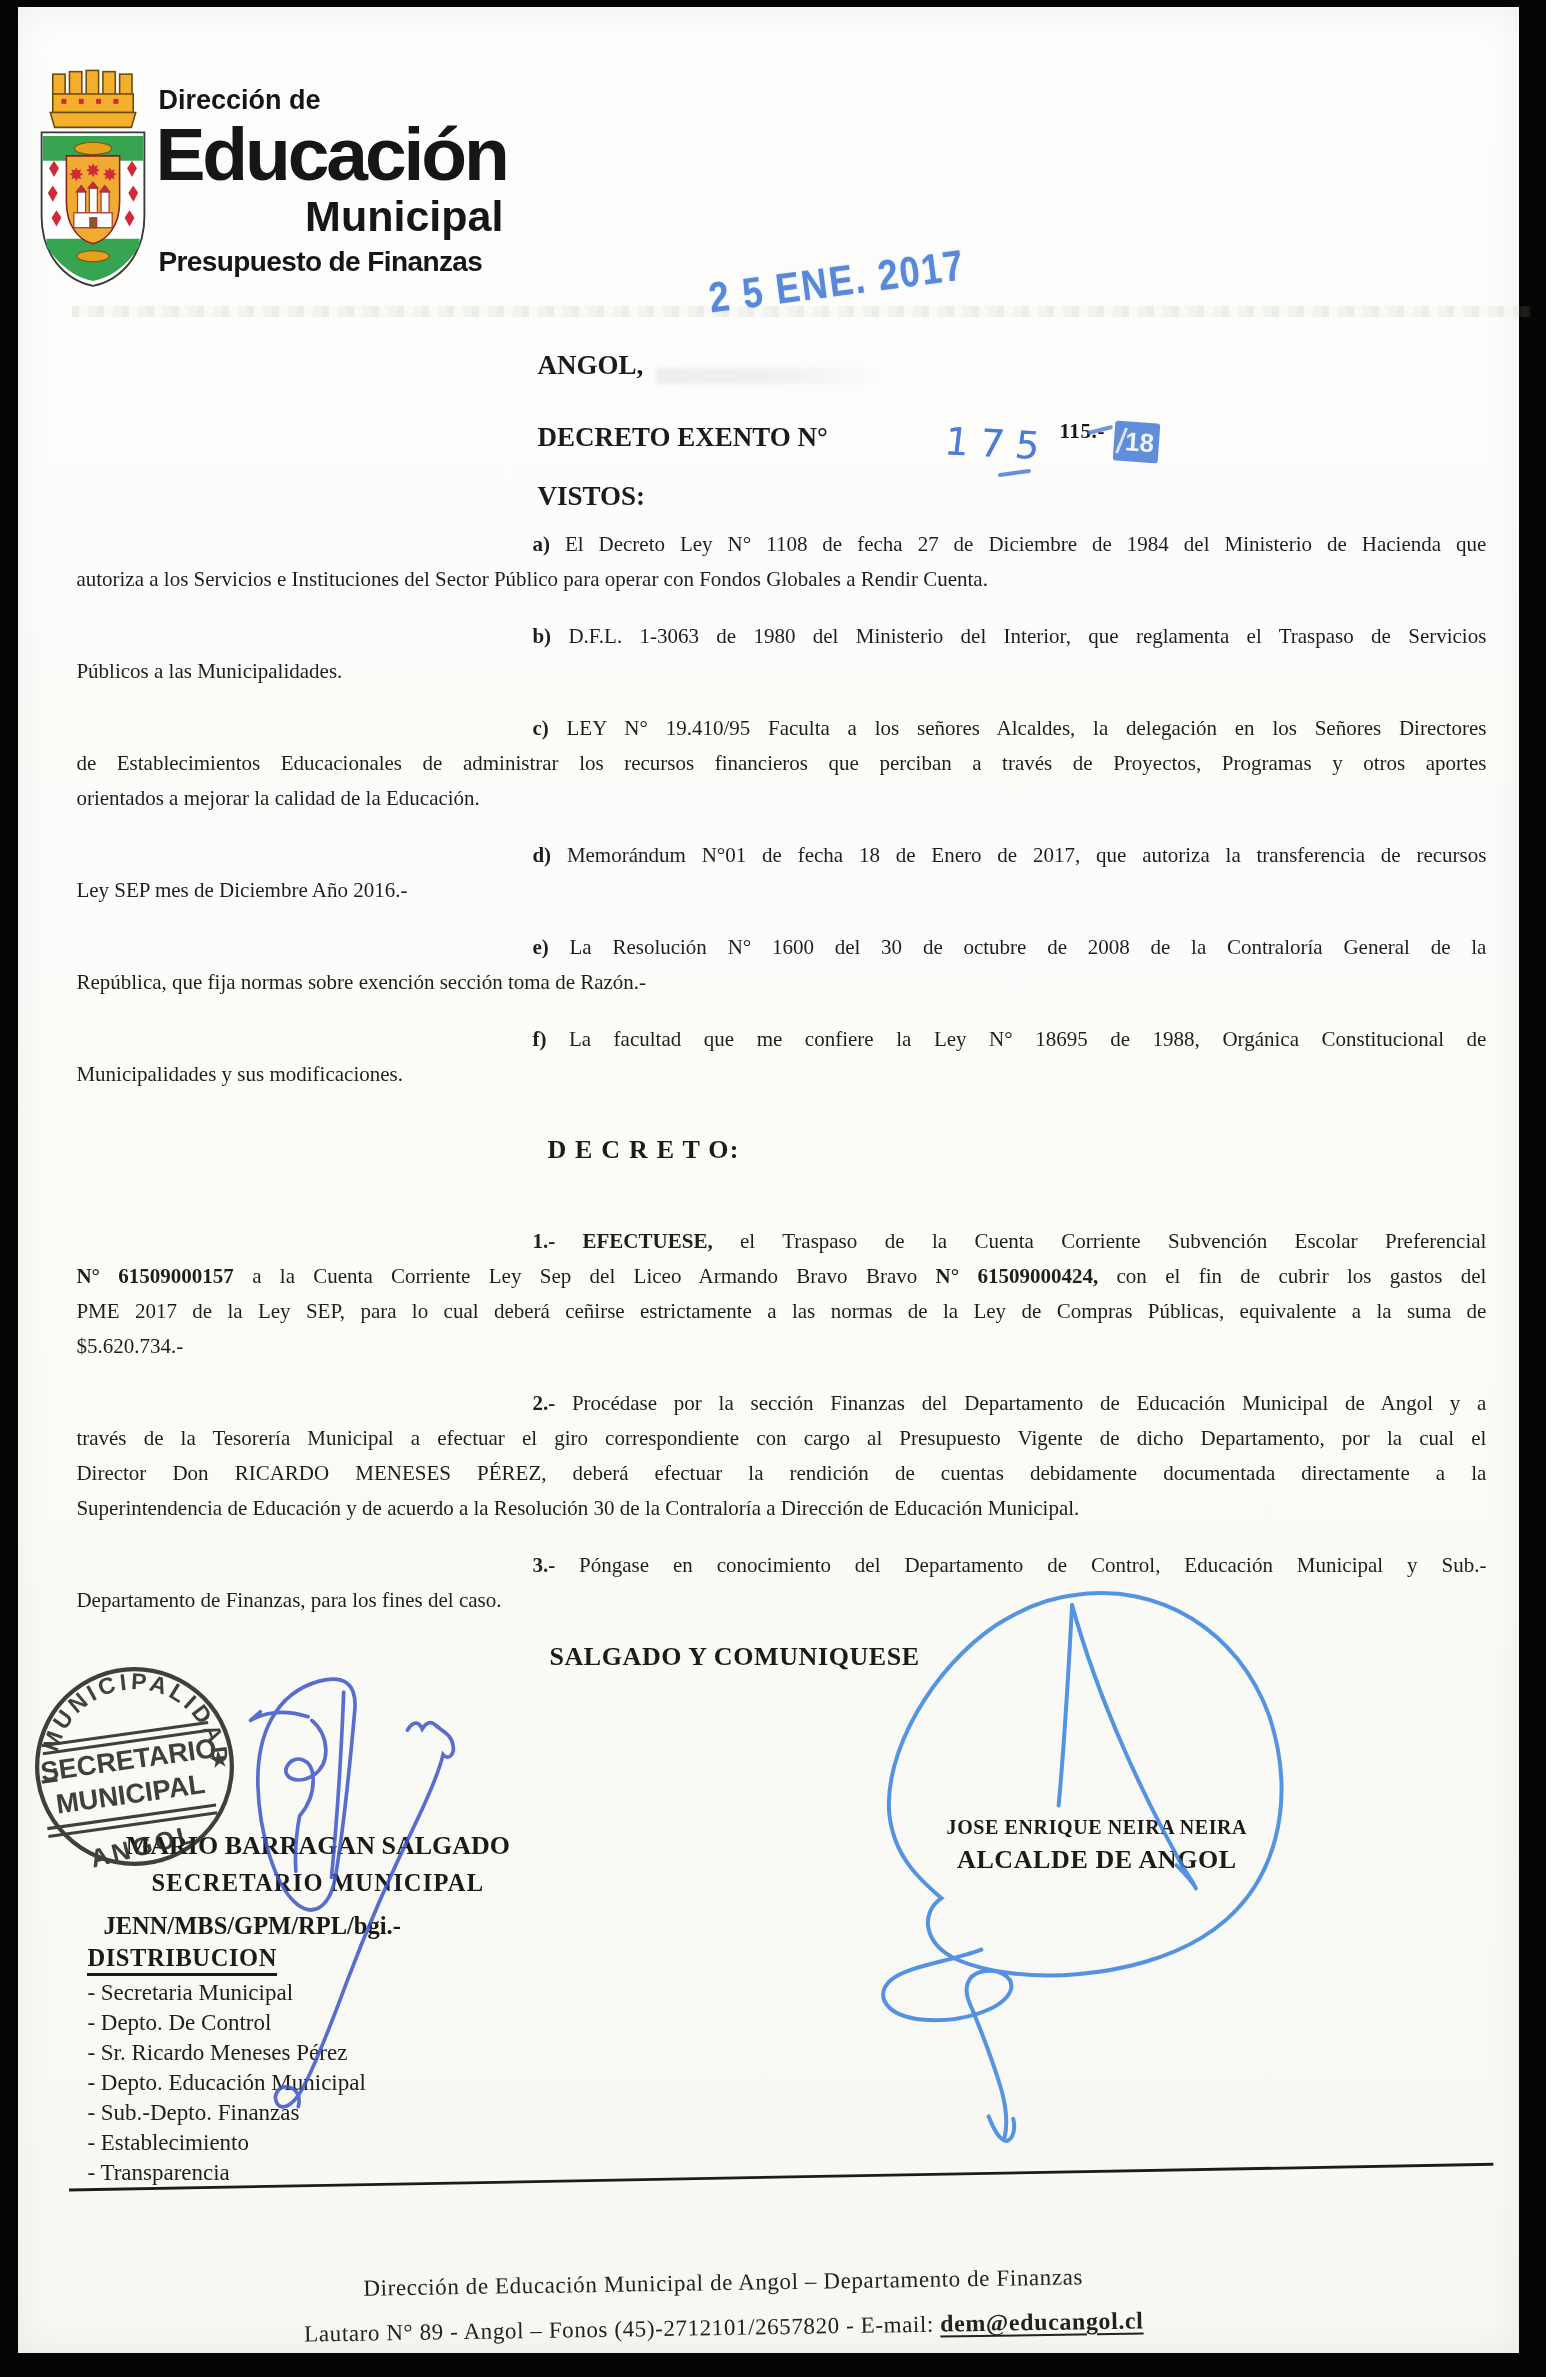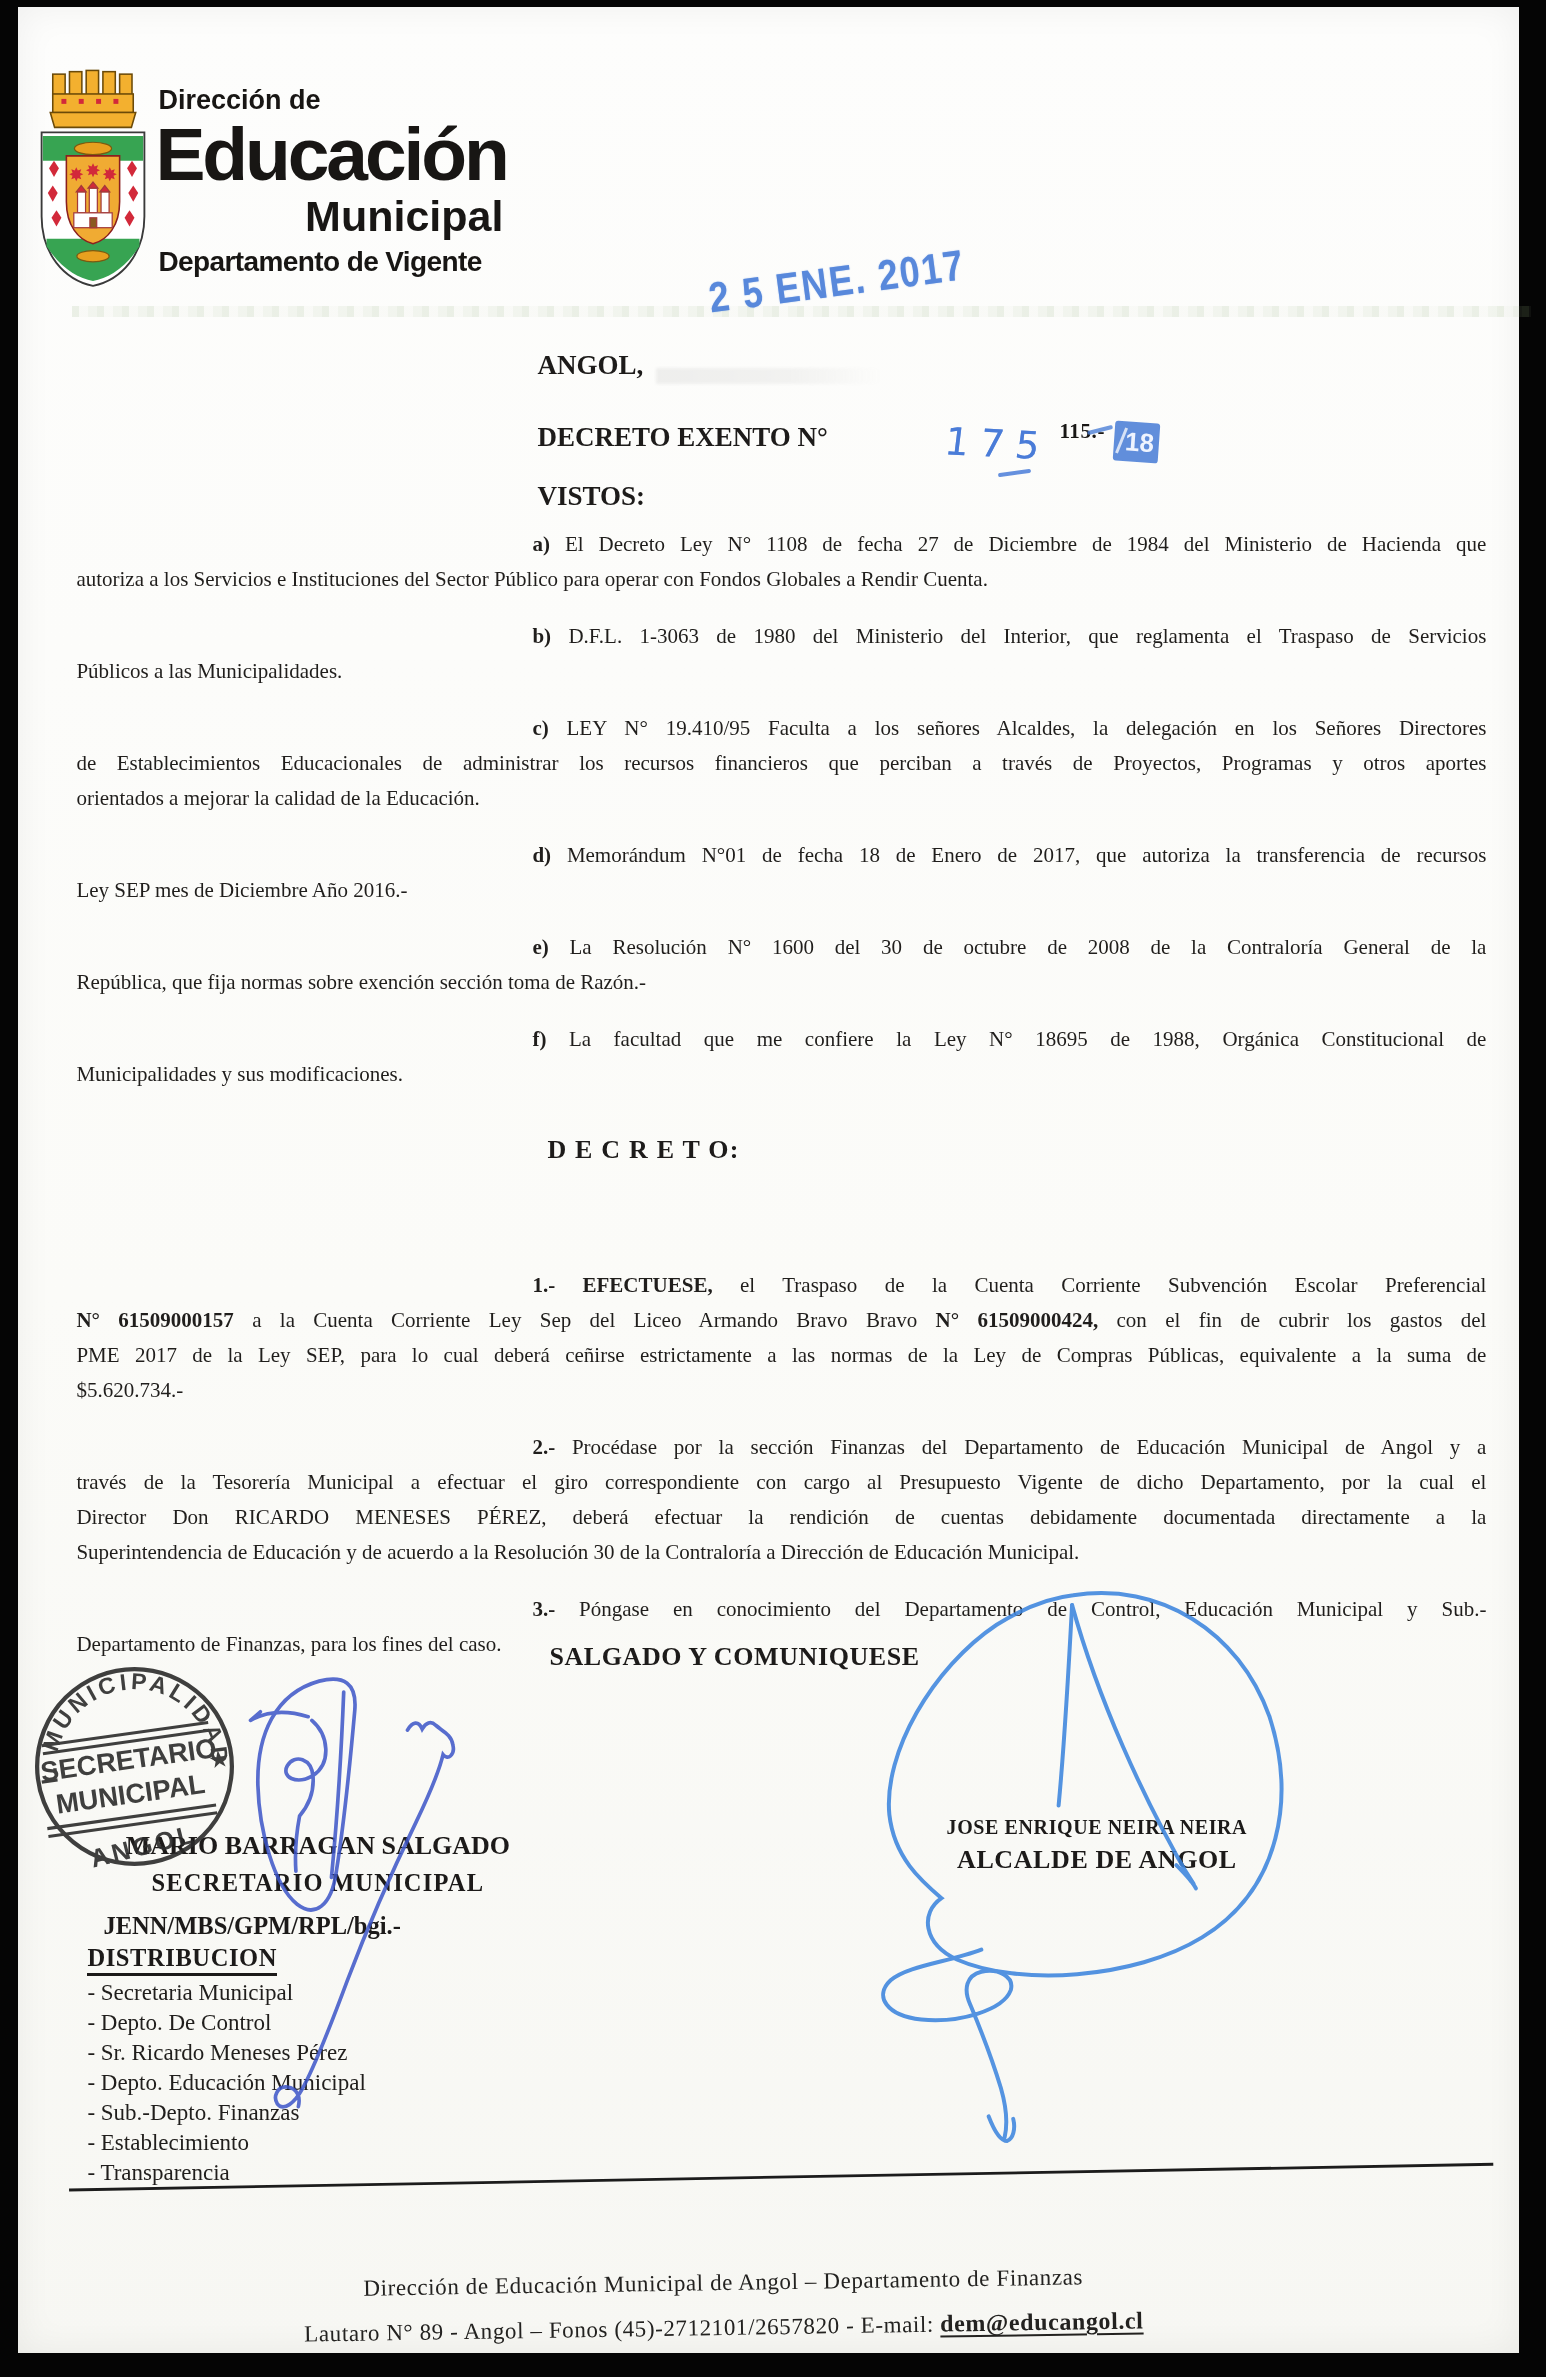--- a/index.html
+++ b/index.html
@@ -38,21 +38,21 @@
      border-radius:3.1px;transform:rotate(4deg);opacity:.88;color:#eef3ff;
      font-family:"Liberation Sans",sans-serif;font-weight:bold;font-size:26px;
      display:flex;align-items:center;justify-content:flex-end;padding-right:4.9px;box-sizing:border-box;}
   .bluebox::before{content:"";position:absolute;left:6.1px;top:6.1px;width:2.5px;height:27px;
      background:rgba(255,255,255,.75);transform:rotate(18deg);}
   .bluetick{position:absolute;left:1069px;top:421px;width:26px;height:3.7px;background:#4c7fd7;
      transform:rotate(-14deg);border-radius:1.8px;opacity:.8;}
   
   .flow{position:absolute;left:58px;width:1410px;font-size:21px;color:#201e1c;line-height:35px;}
   .flow1{top:520px;}
-  .flow2{top:1217px;margin-top:44px;}
+  .flow2{top:1217px;}
   .flow .line{height:35px;white-space:nowrap;}
   .flow .line.j{white-space:normal;text-align:justify;text-align-last:justify;}
   .flow .line.first{padding-left:456px;margin-top:22px;}
   .flow .line:first-child{margin-top:0;}
   .b{font-weight:bold;}
   .dectitle{position:absolute;left:529px;top:1128px;font-weight:bold;font-size:26px;letter-spacing:1.2px;color:#1d1b1a;}
   .anotese{position:absolute;left:531px;top:1635px;font-weight:bold;font-size:26px;color:#1d1b1a;letter-spacing:0.6px;}
   
   .sigblock{position:absolute;text-align:center;color:#1c1a19;font-weight:bold;white-space:nowrap;}
   .mario{left:97px;top:1824px;width:405px;}
@@ -125,21 +125,21 @@
         <path d="M68,208 l8,-10 8,10 Z" fill="#d2293a"></path>
           <path d="M87,202 l8,-10 8,10 Z" fill="#d2293a"></path>
           <path d="M106,208 l8,-10 8,10 Z" fill="#d2293a"></path>
         <rect x="64" y="242" width="62" height="24" fill="#fff"></rect>
         <rect x="90" y="250" width="11" height="16" fill="#8a5a20"></rect>
       </g>
     </svg>
     <div class="lh lh1">Dirección de</div>
     <div class="lh lh2">Educación</div>
     <div class="lh lh3">Municipal</div>
-    <div class="lh lh4">Departamento de Vigente</div>
+    <div class="lh lh4">Presupuesto de Finanzas</div>
     <div class="scanband"></div>
 
     <div class="datestamp">2 5 ENE. 2017</div>
     <div class="ghost"></div>
     <div class="h place">ANGOL,</div>
     <div class="h declabel">DECRETO EXENTO N°</div>
     <div class="hw175">175</div>
     <div class="hwunder"></div>
     <div class="typed115">115.-</div>
     <div class="bluetick"></div>

